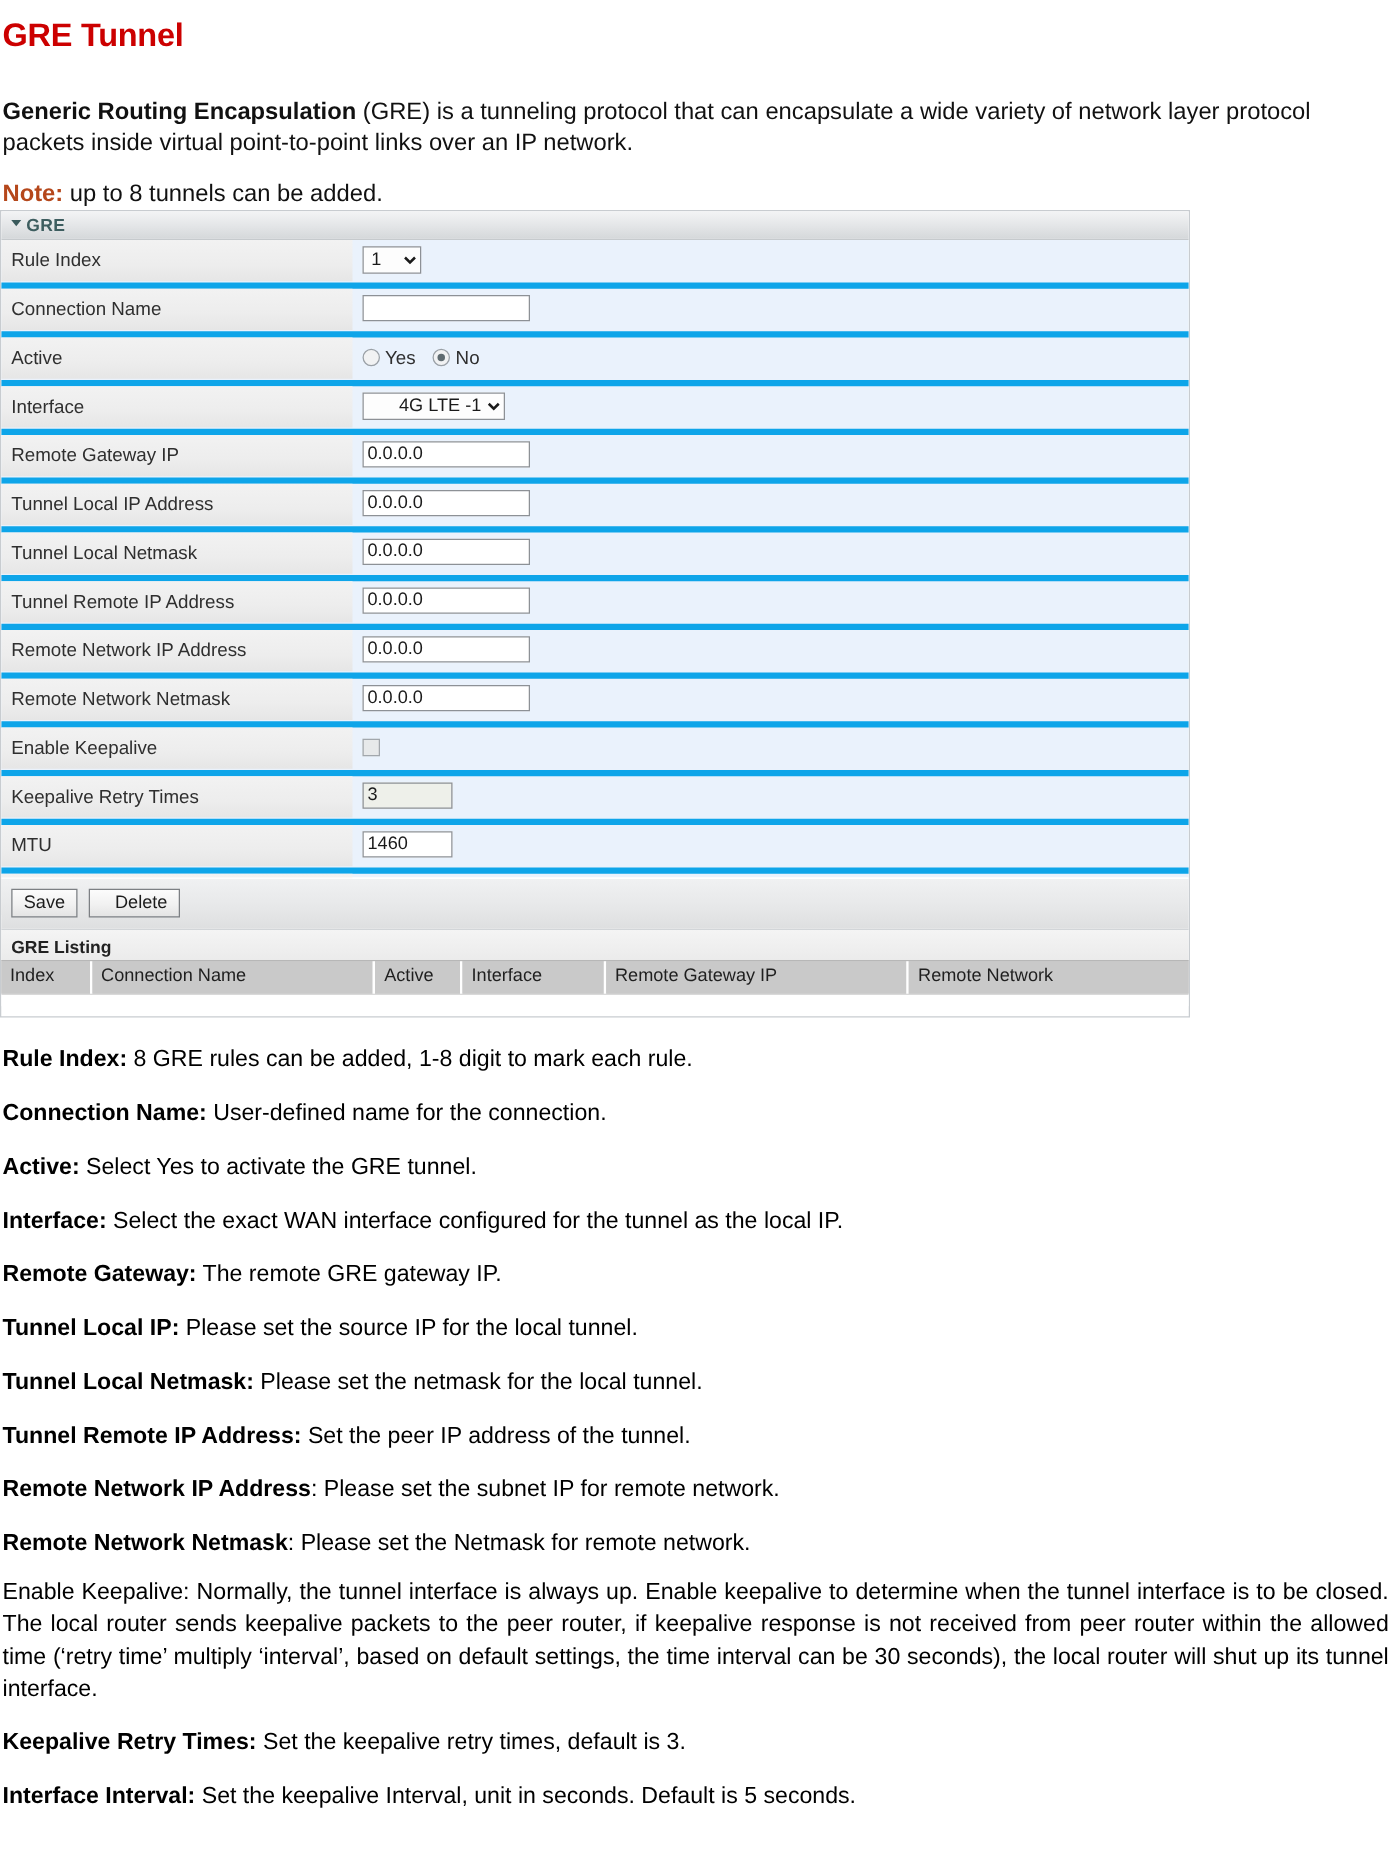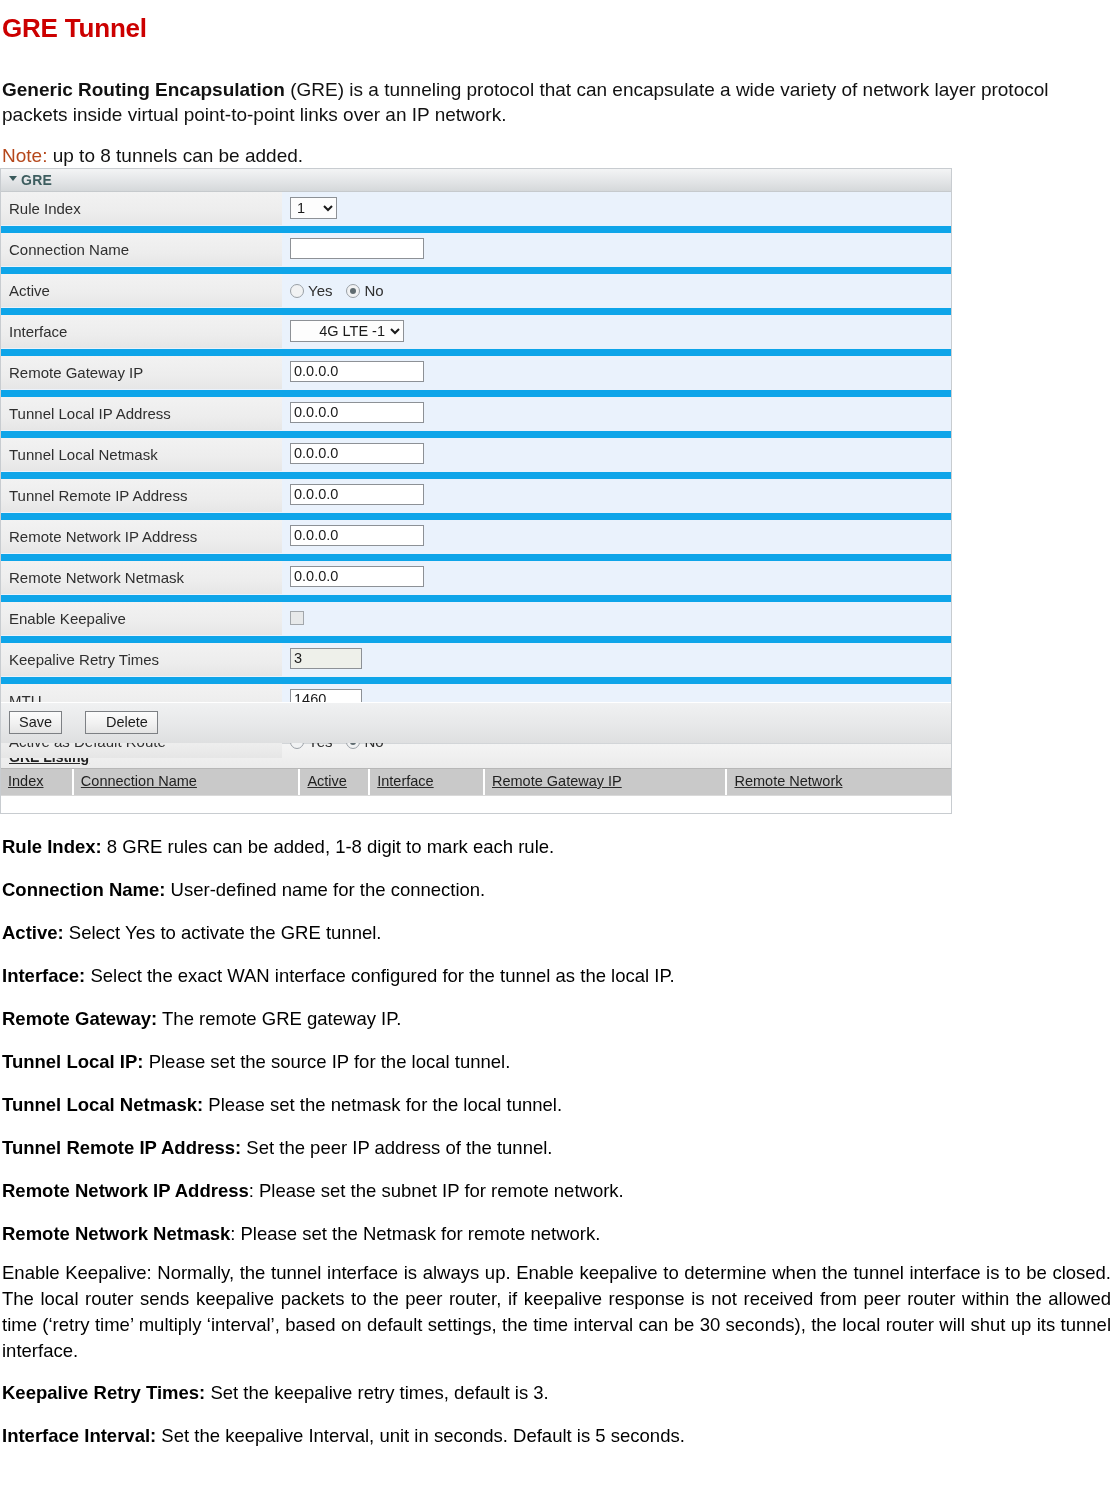--- a/index.html
+++ b/index.html
@@ -35,21 +35,21 @@
     position: absolute;
     left: 2px;
     width: 1109px;
     font-size: 19px;
     line-height: 25px;
     color: #111;
   }
   .prose b, .prose strong { font-weight: bold; }
   .para-intro { top: 58px; }
   .para-note  { top: 124px; }
-  .note-label { color: #b5471b; font-weight: normal; }
+  .note-label { color: #b5471b; font-weight: bold; }
 
   .defs {
     position: absolute;
     left: 2px;
     width: 1109px;
     font-size: 18.5px;
     line-height: 25px;
   }
   .def-row { margin: 0 0 18px 0; }
   .def-row .term { font-weight: bold; }
@@ -65,21 +65,20 @@
     left: 0px;
     top: 168px;
     width: 952px;
     height: 646px;
     background: #ffffff;
     border: 1px solid #c8ccd0;
     box-sizing: border-box;
     overflow: hidden;
     font-size: 14.5px;
     color: #2b2b2b;
-    text-decoration: underline;
   }
   .panel-head {
     height: 22px;
     background: linear-gradient(to bottom,#f3f4f5 0%, #e3e5e7 55%, #d5d8da 100%);
     border-bottom: 1px solid #c6cacd;
     position: relative;
   }
   .panel-head .caret {
     position: absolute;
     left: 8px;
@@ -101,21 +100,21 @@
 
   .form-body {
     background: #eaf2fc;
     padding: 0;
     position: relative;
     height: 510px;
   }
   .frow {
     position: relative;
     height: 34px;
-    border-bottom: 7px solid #0ea5e9;
+    border-bottom: 5px solid #0ea5e9;
   }
   .frow .lbl {
     position: absolute;
     left: 8px;
     top: 8px;
     width: 268px;
     font-size: 15px;
     color: #2f2f2f;
     white-space: nowrap;
   }
@@ -206,21 +205,21 @@
     font-family: "Liberation Sans", sans-serif;
     font-size: 14.5px;
     color: #1c1c1c;
     background: linear-gradient(to bottom,#fcfcfc 0%, #f1f1f1 55%, #e4e4e4 100%);
     border: 1px solid #7d8084;
     padding: 2px 9px 3px 9px;
     cursor: pointer;
     line-height: 16px;
   }
   .btn-save { left: 8px; }
-  .btn-del  { left: 84px; padding-left: 20px; }
+  .btn-del  { left: 70px; padding-left: 20px; }
 
   .listing-title {
     height: 25px;
     background: linear-gradient(to bottom,#f4f4f4 0%, #ebebeb 100%);
     font-size: 14px;
     font-weight: bold;
     color: #222;
     padding: 5px 0 0 8px;
     box-sizing: border-box;
     border-top: 1px solid #d2d5d8;

